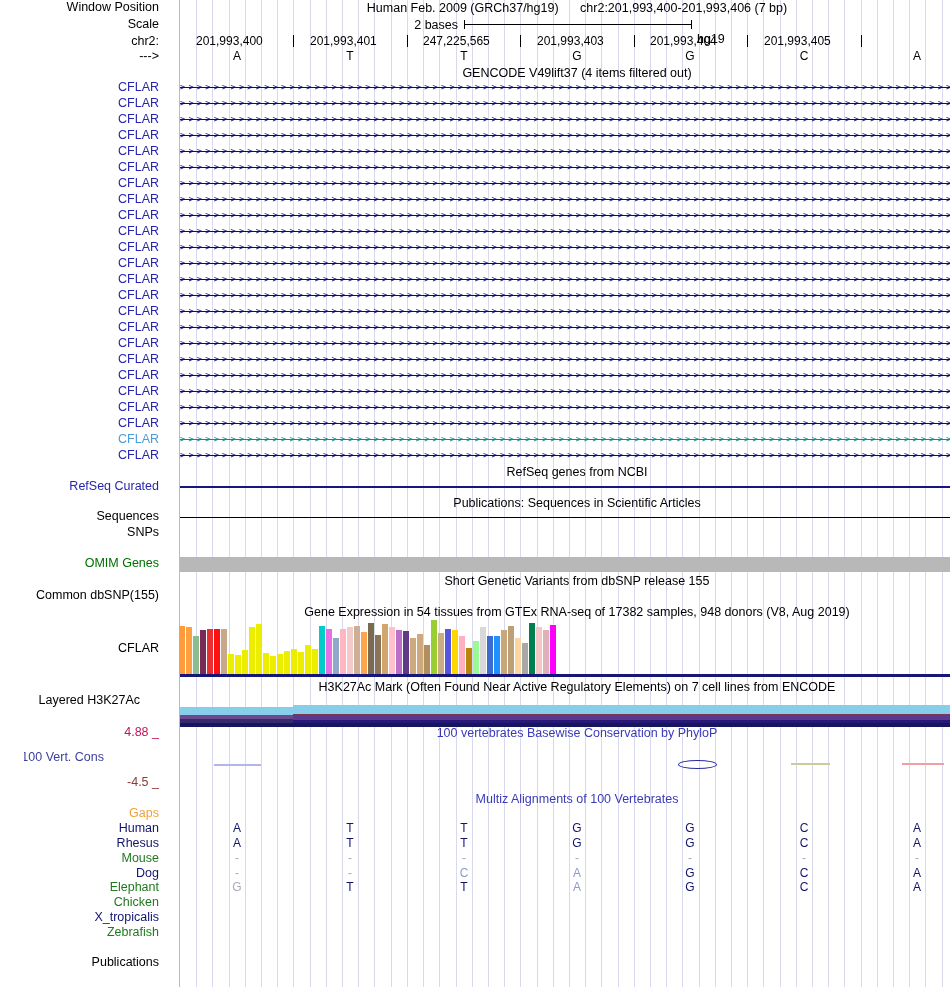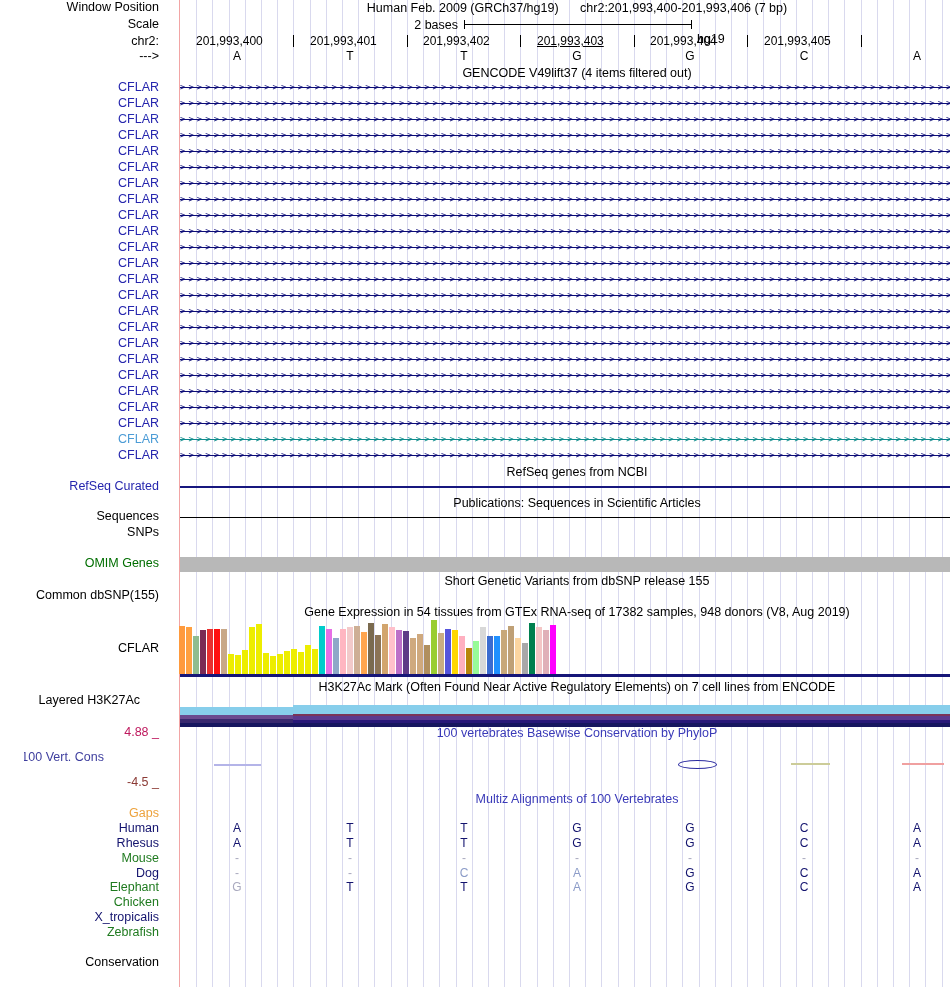--- a/index.html
+++ b/index.html
@@ -97,23 +97,23 @@
       <div class="mid"></div>
     </div>
   <div style="position:absolute;left:673px;top:32px">hg19</div>
 
   <div class="lbl" style="top:35px">chr2:</div>
   <div id="coords">
       <div class="coord" style="left: 172px;">201,993,400</div>
       <div class="ctick" style="left: 269px;"></div>
       <div class="coord" style="left: 286px;">201,993,401</div>
       <div class="ctick" style="left: 383px;"></div>
-      <div class="coord" style="left: 399px;">201,993,402</div>
+      <div class="coord" style="left: 399px;">247,225,565</div>
       <div class="ctick" style="left: 496px;"></div>
-      <div class="coord" style="left: 513px; text-decoration: underline;">201,993,403</div>
+      <div class="coord" style="left: 513px;">201,993,403</div>
       <div class="ctick" style="left: 610px;"></div>
       <div class="coord" style="left: 626px;">201,993,404</div>
       <div class="ctick" style="left: 723px;"></div>
       <div class="coord" style="left: 740px;">201,993,405</div>
       <div class="ctick" style="left: 837px;"></div>
     </div>
 
   <div class="lbl" style="top:50px">---&gt;</div>
   <div id="seq">
       <div class="letter" style="left: 213px; top: 50px;">A</div>
@@ -318,15 +318,15 @@
       <div class="letter" style="left: 440px; top: 881px; color: rgb(19, 19, 110);">T</div>
       <div class="letter" style="left: 553px; top: 881px; color: rgb(140, 156, 200);">A</div>
       <div class="letter" style="left: 666px; top: 881px; color: rgb(19, 19, 110);">G</div>
       <div class="letter" style="left: 780px; top: 881px; color: rgb(19, 19, 110);">C</div>
       <div class="letter" style="left: 893px; top: 881px; color: rgb(19, 19, 110);">A</div>
       <div class="lbl" style="top: 896px; color: rgb(31, 122, 31);">Chicken</div>
       <div class="lbl" style="top: 911px; color: rgb(19, 19, 110);">X_tropicalis</div>
       <div class="lbl" style="top: 926px; color: rgb(31, 122, 31);">Zebrafish</div>
     </div>
 
-  <div class="lbl" style="top:956px">Conservation</div>
+  <div class="lbl" style="top:956px">Publications</div>
 
 </div>
 
 </body></html>

